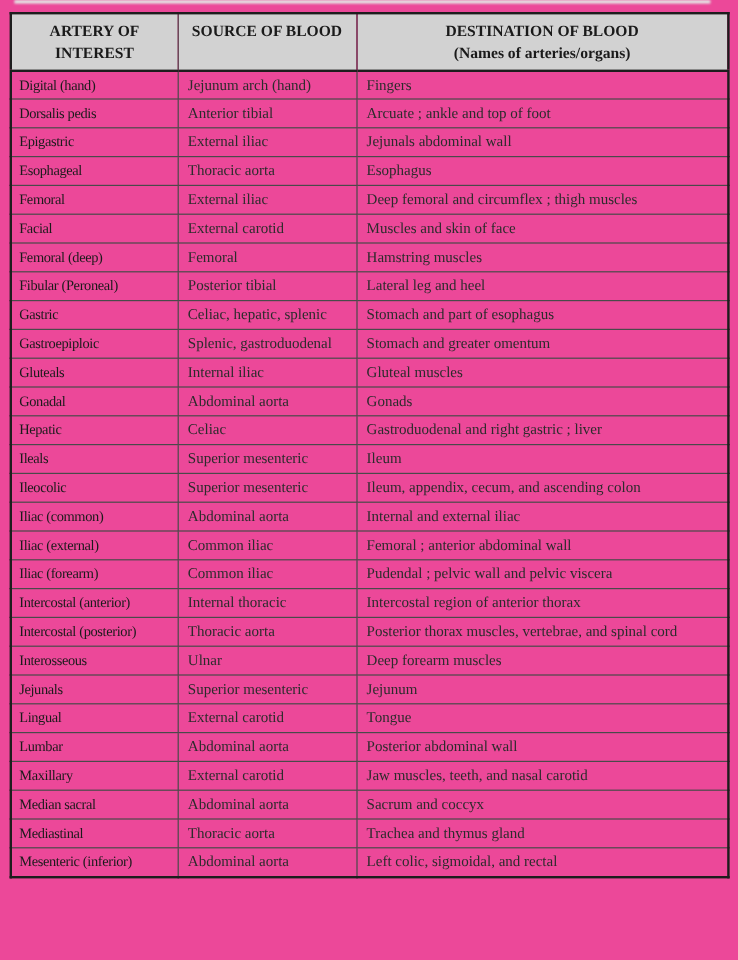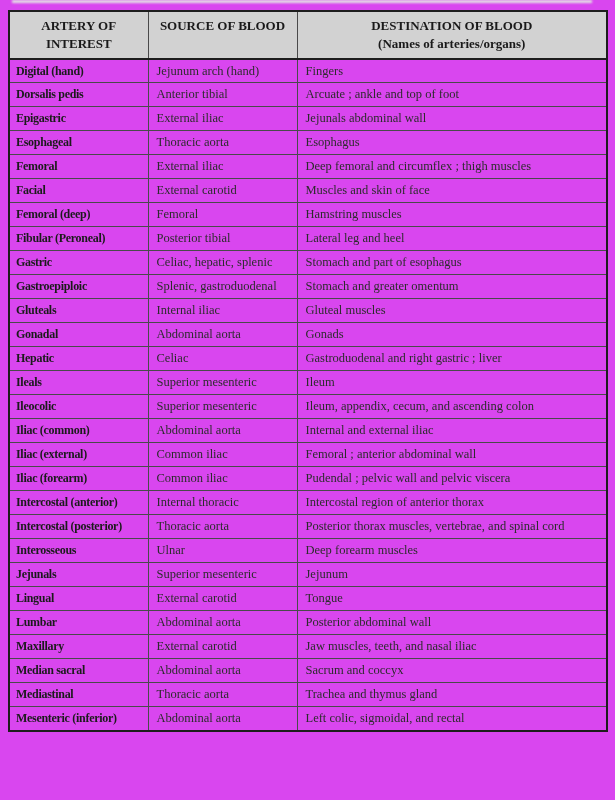--- a/index.html
+++ b/index.html
@@ -5,21 +5,21 @@
   html, body { margin: 0; padding: 0; }
   body {
     width: 615px; height: 800px;
     background: #fdfdfd;
     font-family: "Liberation Serif", serif;
     overflow: hidden;
   }
   .page {
     position: relative;
     width: 615px; height: 800px;
-    background: #d946ef;
+    background: #ec4899;
   }
   
   .scan-artifact {
     position: absolute; top: 0; left: 12px;
     width: 580px; height: 3px;
     background: #e3e3e3;
     filter: blur(1px);
   }
   table.arteries {
     position: absolute; left: 8px; top: 10px;
@@ -53,21 +53,21 @@
   th.th-destination { }
   td {
     height: 24px;
     padding: 0 8px;
     font-size: 12.5px;
     color: #2c2c2c;
     vertical-align: middle;
     text-align: left;
   }
   td.c-artery {
-    font-weight: bold;
+    font-weight: normal;
     color: #1b1b1b;
     font-size: 12px;
     letter-spacing: -0.3px;
     padding: 0 6px;
   }
 </style>
 </head>
 <body>
 
 <div class="page">
@@ -211,21 +211,21 @@
           <td class="c-destination">Tongue</td>
         </tr>
         <tr>
           <td class="c-artery">Lumbar</td>
           <td class="c-source">Abdominal aorta</td>
           <td class="c-destination">Posterior abdominal wall</td>
         </tr>
         <tr>
           <td class="c-artery">Maxillary</td>
           <td class="c-source">External carotid</td>
-          <td class="c-destination">Jaw muscles, teeth, and nasal iliac</td>
+          <td class="c-destination">Jaw muscles, teeth, and nasal carotid</td>
         </tr>
         <tr>
           <td class="c-artery">Median sacral</td>
           <td class="c-source">Abdominal aorta</td>
           <td class="c-destination">Sacrum and coccyx</td>
         </tr>
         <tr>
           <td class="c-artery">Mediastinal</td>
           <td class="c-source">Thoracic aorta</td>
           <td class="c-destination">Trachea and thymus gland</td>

